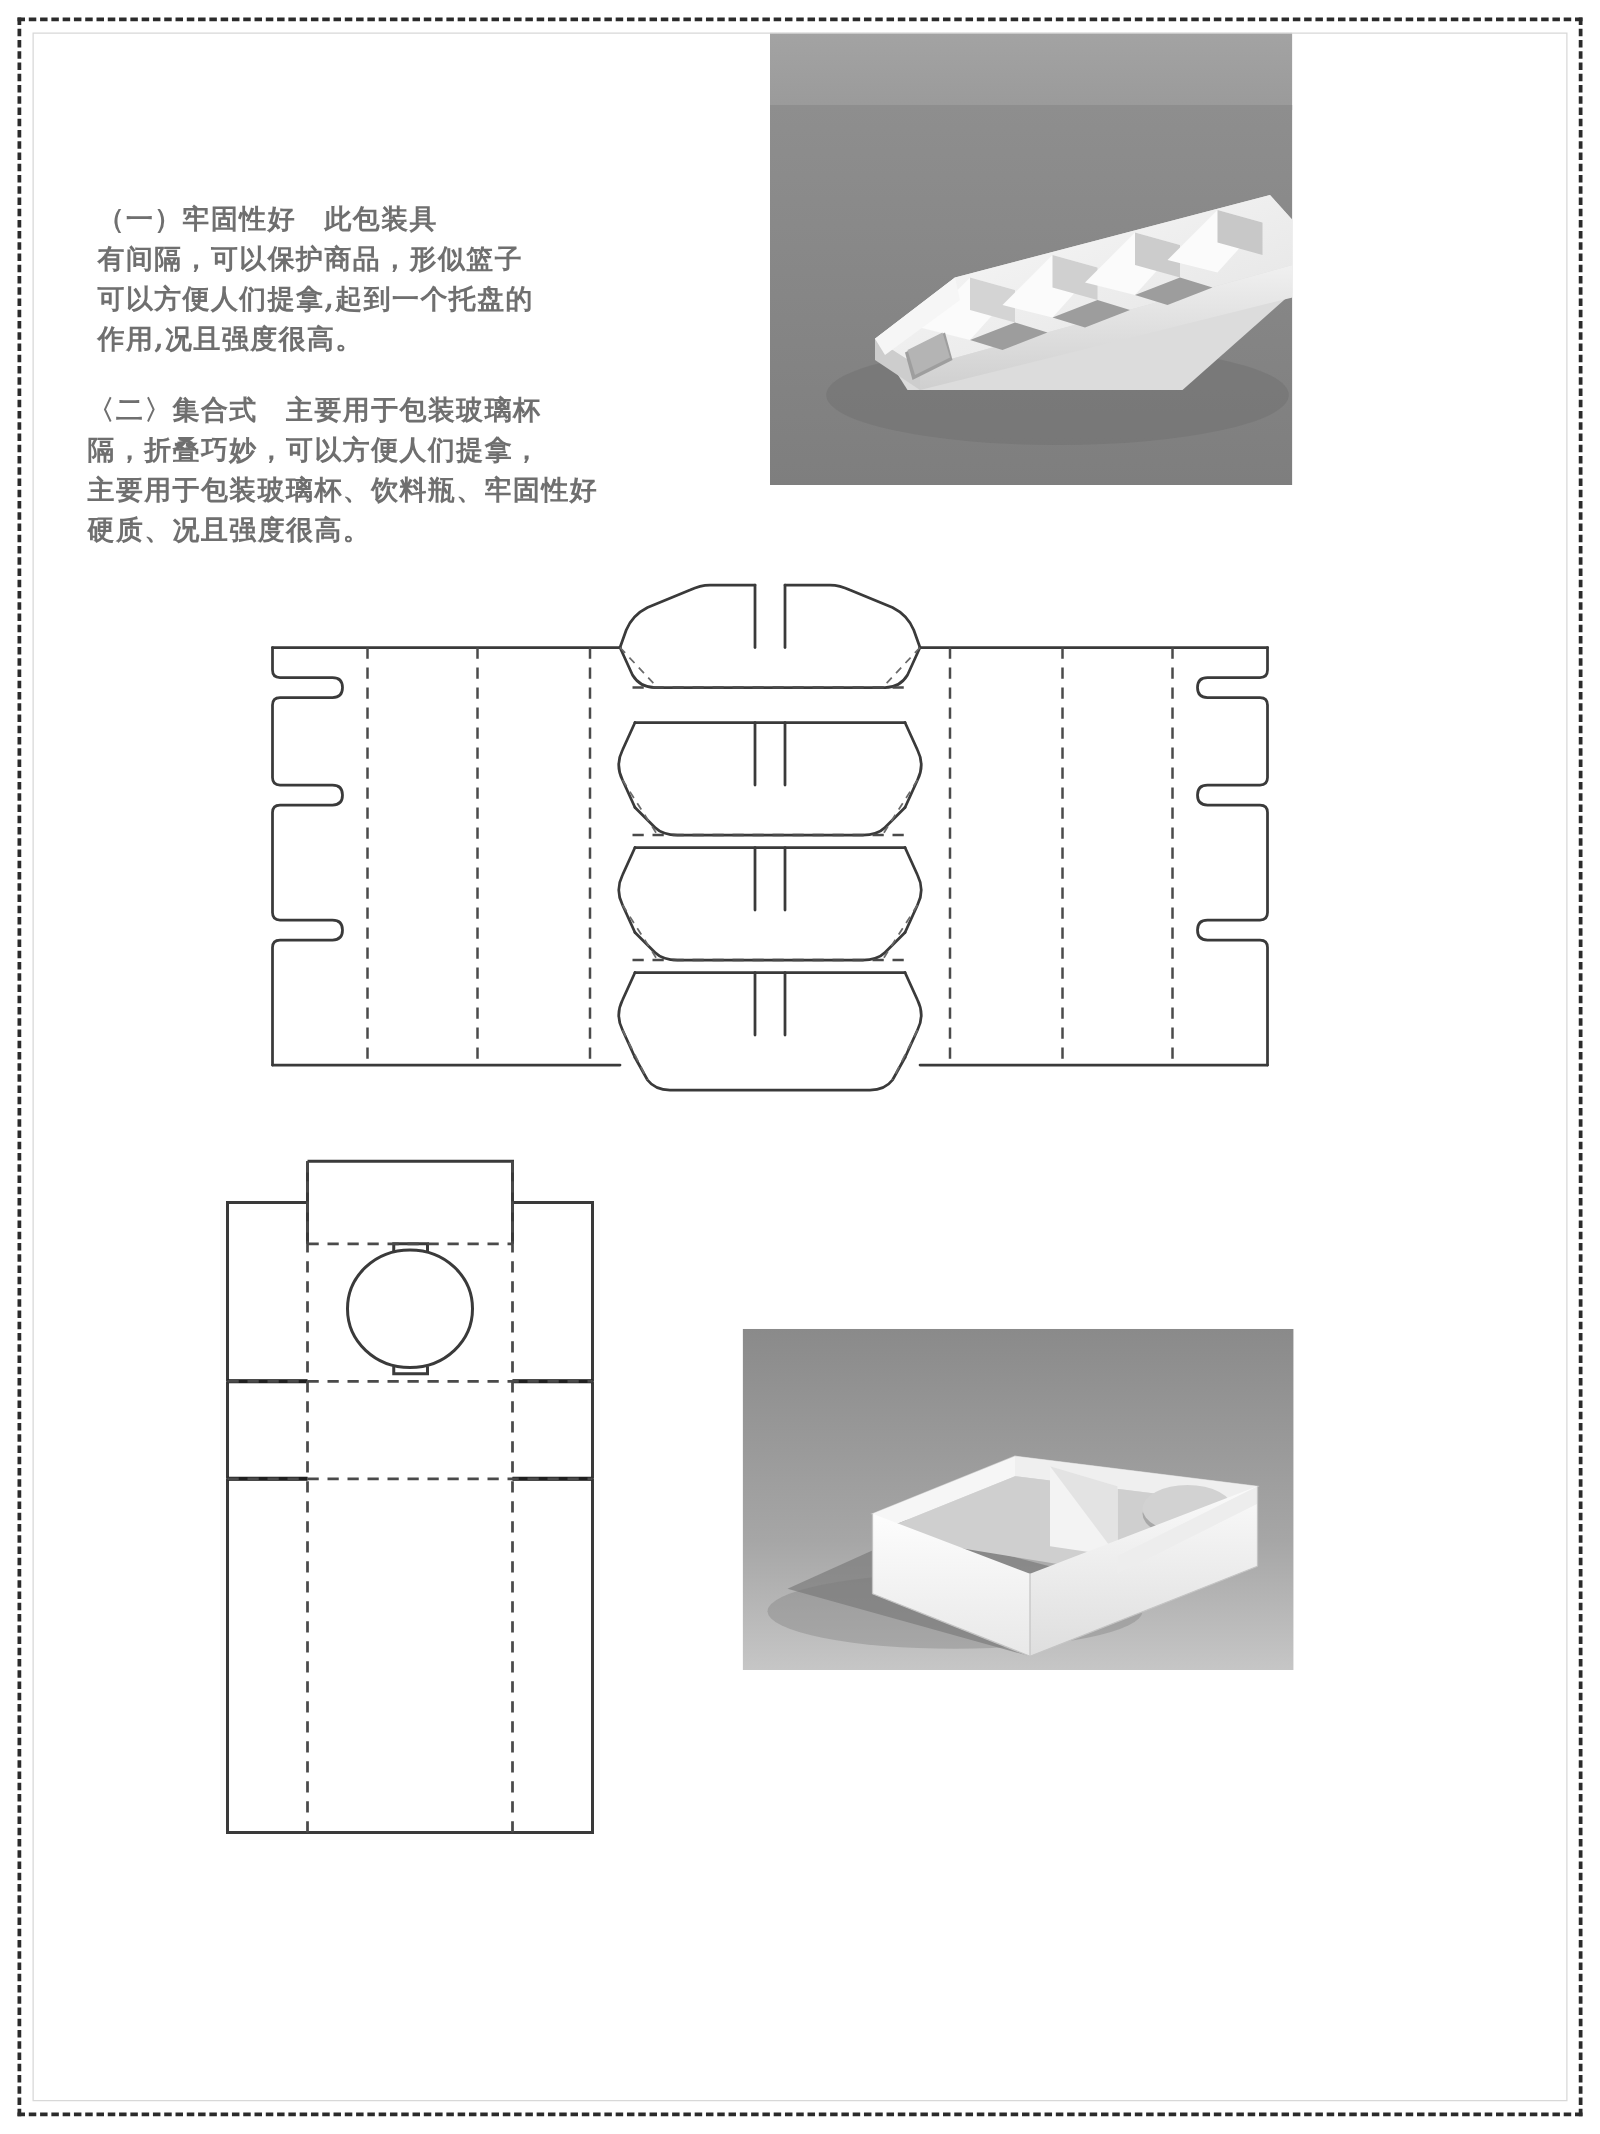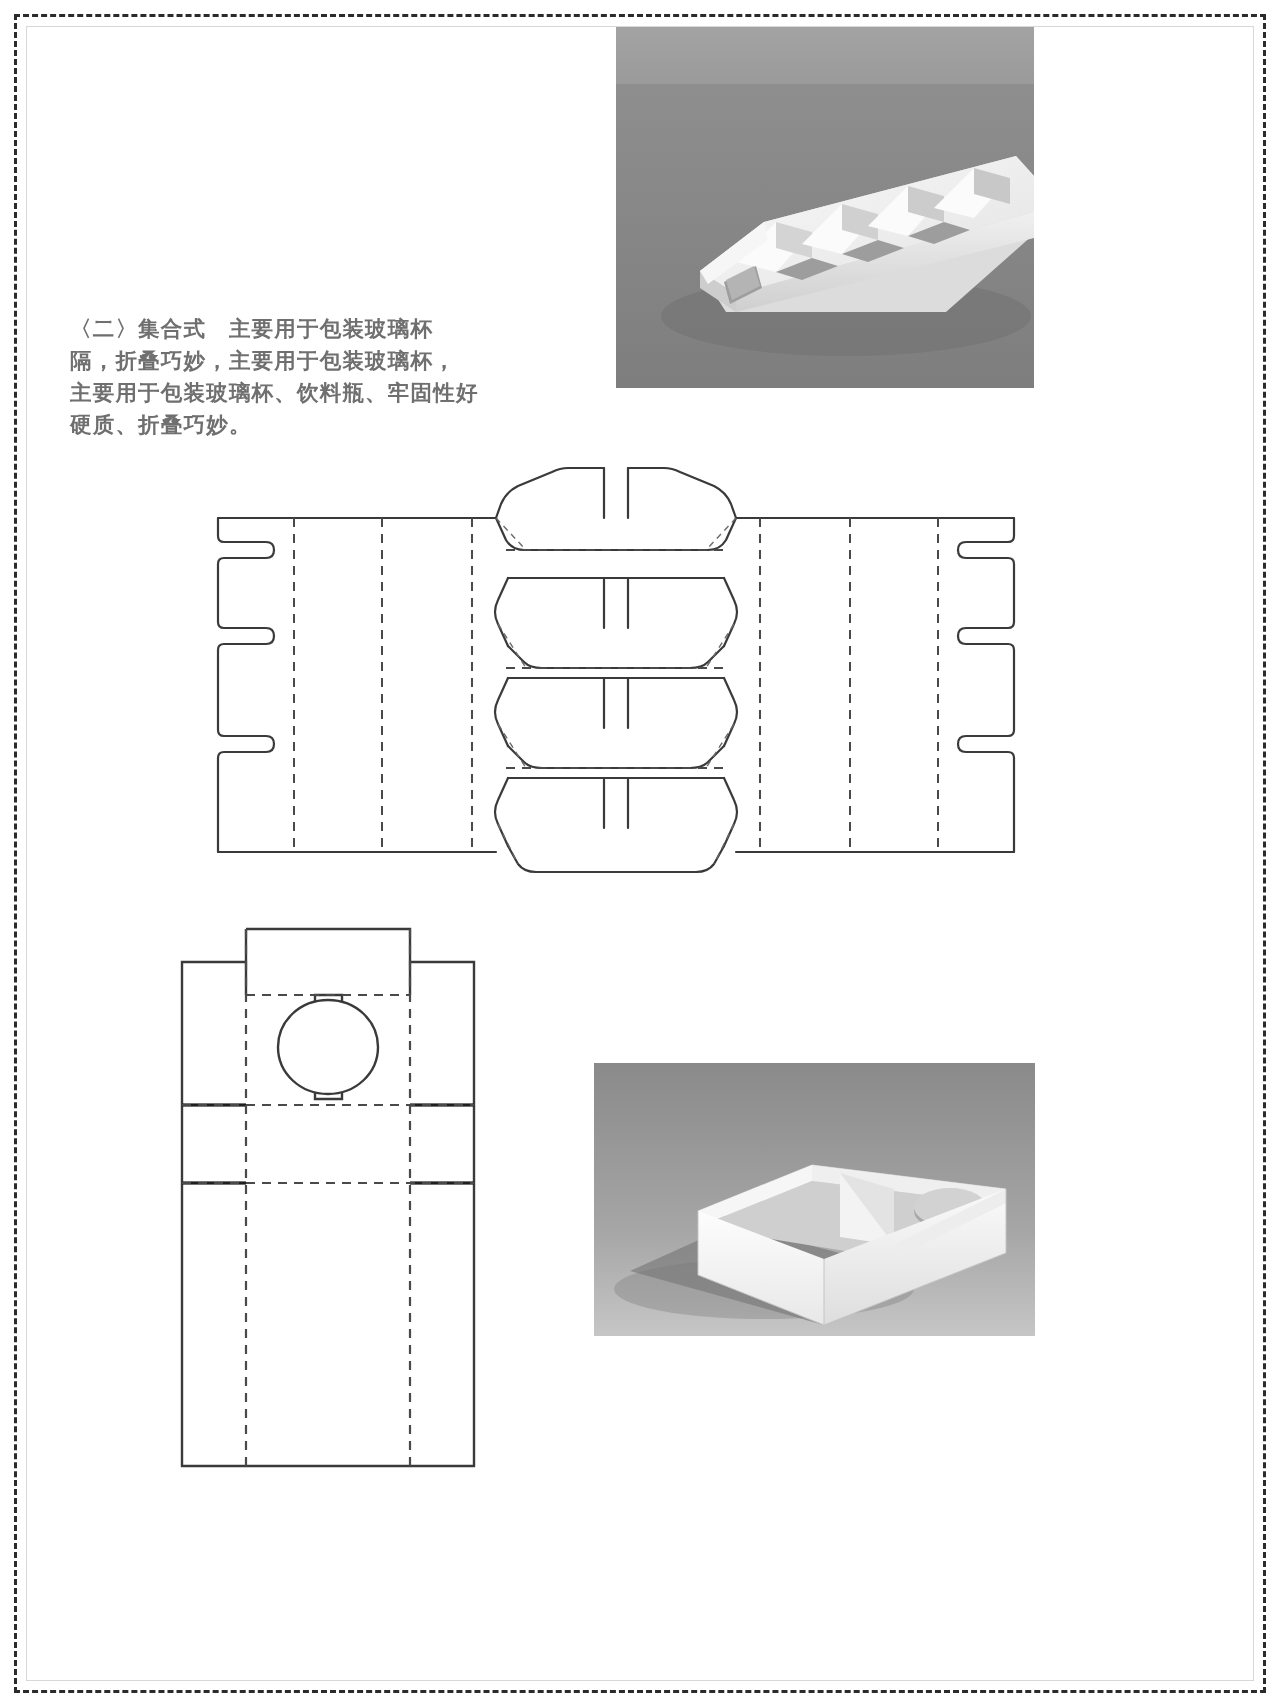--- a/index.html
+++ b/index.html
@@ -57,25 +57,29 @@
   .dieline{ position:absolute; }
   #dieline-tray{ left:196px; top:440px; width:840px; height:450px; }
   #dieline-divider{ left:168px; top:915px; width:320px; height:565px; }
   .dieline svg{ display:block;width:100%;height:100%; }
 </style>
 </head>
 <body>
 
 <div class="page">
 
+  <div class="textblock" id="para-one"><span>（一）牢固性好　此包装具</span>
+<span>有间隔，可以保护商品，形似篮子</span>
+<span>可以方便人们提拿,起到一个托盘的</span>
+<span>作用,况且强度很高。</span></div>
 
   <div class="textblock" id="para-two"><span>〈二〉集合式　主要用于包装玻璃杯</span>
-<span>隔，折叠巧妙，主要用于包装玻璃杯，</span>
+<span>隔，折叠巧妙，可以方便人们提拿，</span>
 <span>主要用于包装玻璃杯、饮料瓶、牢固性好</span>
-<span>硬质、折叠巧妙。</span></div>
+<span>硬质、况且强度很高。</span></div>
 
   <div class="photo" id="photo-tray">
     <svg viewBox="0 0 418 362" preserveAspectRatio="none">
       <defs>
         <linearGradient id="bgTopA" x1="0" y1="0" x2="0" y2="1">
           <stop offset="0" stop-color="#a3a3a3"></stop>
             <stop offset="1" stop-color="#9a9a9a"></stop>
         </linearGradient>
         <linearGradient id="bgBotA" x1="0" y1="0" x2="0" y2="1">
           <stop offset="0" stop-color="#8e8e8e"></stop>

